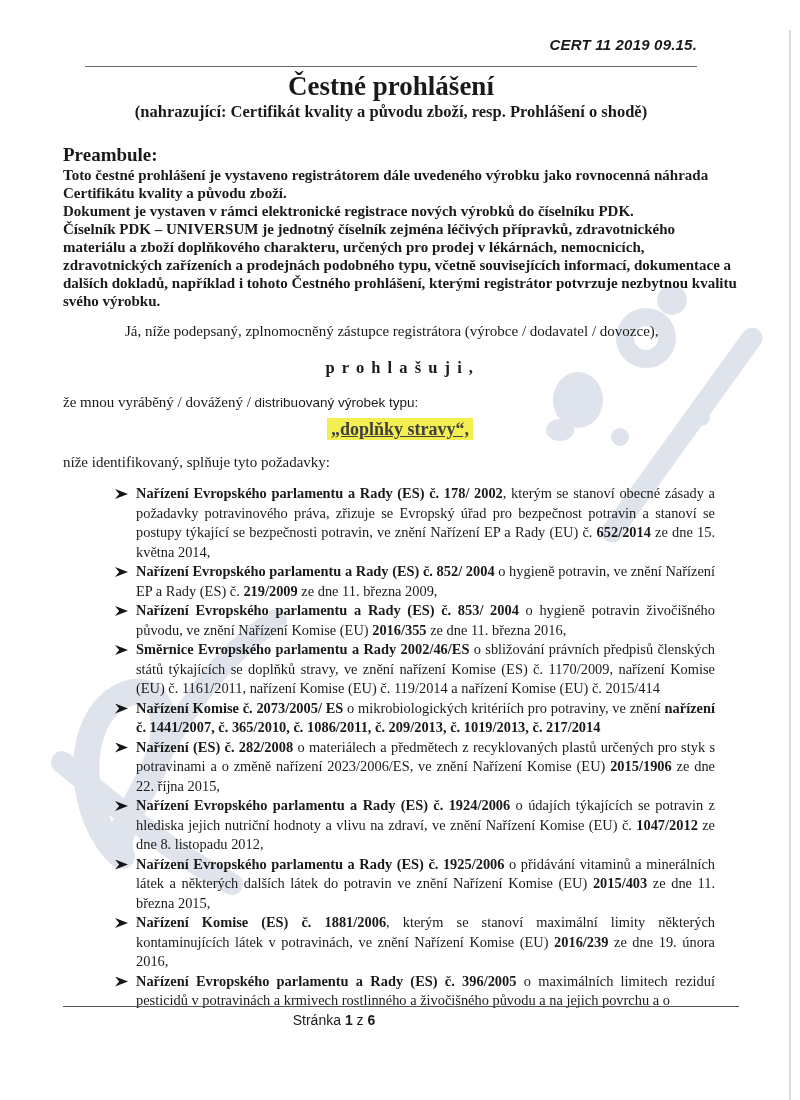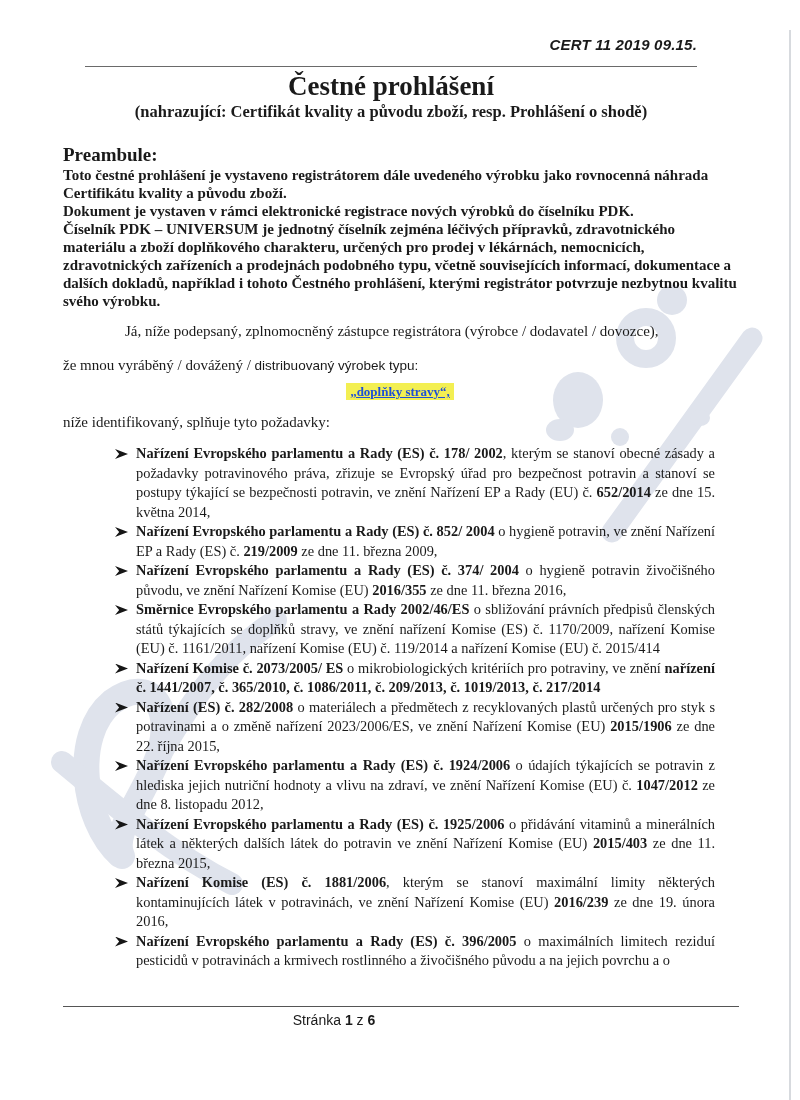--- a/index.html
+++ b/index.html
@@ -15,21 +15,21 @@
   .title-block{margin-left:22px;width:612px;text-align:center;}
   .title{margin:4px 0 0 0;font-size:27px;font-weight:bold;line-height:30px;}
   .subtitle{font-size:16.5px;font-weight:bold;line-height:21px;}
   .preamble-heading{margin-top:22px;font-size:19px;font-weight:bold;}
   .preamble{font-size:15px;font-weight:bold;line-height:18px;width:676px;}
   .intro{margin:12px 0 0 0;font-size:15px;text-indent:62px;line-height:19px;}
   .declare{margin-top:17px;text-align:center;font-size:16.5px;font-weight:bold;letter-spacing:1.5px;}
   .product-line{margin:15px 0 0 0;font-size:15px;line-height:19px;}
   .product-line .sans{font-family:"Liberation Sans",sans-serif;font-size:13.5px;margin-top:48px;}
   .highlight-wrap{margin-top:7px;text-align:center;}
-  .highlight{background:#f3ef52;color:#1d4ed8;font-weight:bold;font-size:13px;
+  .highlight{background:#f3ef52;color:#404040;font-weight:bold;font-size:18px;
              text-decoration:underline;padding:1px 4px;}
   .reqs{margin:13px 0 0 0;font-size:15px;line-height:19px;}
   .items{list-style:none;margin:12px 12px 0 0;padding:0 0 0 52px;width:600px;}
   .items li{position:relative;padding-left:21px;font-size:14.4px;line-height:19.5px;
             text-align:justify;}
   .items .arrow{position:absolute;left:0;top:5px;width:13px;height:10px;background:#161616;
                 clip-path:polygon(0 0,100% 50%,0 100%,32% 50%);}
   .items b, .preamble b{font-weight:bold;}
   .footer-rule{position:absolute;left:63px;top:1006px;width:676px;border-top:1.5px solid #555;z-index:1;}
   .footer{position:absolute;left:0;top:1012px;width:668px;text-align:center;z-index:1;
@@ -74,36 +74,37 @@
     <div class="preamble-heading">Preambule:</div>
 
     <div class="preamble" id="preamble">
         <div>Toto čestné prohlášení je vystaveno registrátorem dále uvedeného výrobku jako rovnocenná náhrada Certifikátu kvality a původu zboží.</div>
         <div>Dokument je vystaven v rámci elektronické registrace nových výrobků do číselníku PDK.</div>
         <div>Číselník PDK – UNIVERSUM je jednotný číselník zejména léčivých přípravků, zdravotnického materiálu a zboží doplňkového charakteru, určených pro prodej v lékárnách, nemocnicích, zdravotnických zařízeních a prodejnách podobného typu, včetně souvisejících informací, dokumentace a dalších dokladů, například i tohoto Čestného prohlášení, kterými registrátor potvrzuje nezbytnou kvalitu svého výrobku.</div>
       </div>
 
     <p class="intro">Já, níže podepsaný, zplnomocněný zástupce registrátora (výrobce / dodavatel / dovozce),</p>
 
+    <div class="declare">p r o h l a š u j i ,</div>
 
     <p class="product-line">
       <span>že mnou vyráběný / dovážený  /</span>
       <span class="sans">distribuovaný výrobek typu:</span>
     </p>
 
     <div class="highlight-wrap">
       <span class="highlight">„doplňky stravy“,</span>
     </div>
 
     <p class="reqs">níže identifikovaný, splňuje tyto požadavky:</p>
 
     <ul class="items" id="items">
         <li><span class="arrow"></span><b>Nařízení Evropského parlamentu a Rady (ES) č. 178/ 2002</b><span>, kterým se stanoví obecné zásady a požadavky potravinového práva, zřizuje se Evropský úřad pro bezpečnost potravin a stanoví se postupy týkající se bezpečnosti potravin, ve znění Nařízení EP a Rady (EU) č. </span><b>652/2014</b><span> ze dne 15. května 2014,</span></li>
         <li><span class="arrow"></span><b>Nařízení Evropského parlamentu a Rady (ES) č. 852/ 2004</b><span> o hygieně potravin, ve znění Nařízení EP a Rady (ES) č. </span><b>219/2009</b><span> ze dne 11. března 2009,</span></li>
-        <li><span class="arrow"></span><b>Nařízení Evropského parlamentu a Rady (ES) č. 374/ 2004</b><span> o hygieně potravin živočišného původu, ve znění Nařízení Komise (EU) </span><b>2016/355</b><span> ze dne 11. března 2016,</span></li>
+        <li><span class="arrow"></span><b>Nařízení Evropského parlamentu a Rady (ES) č. 853/ 2004</b><span> o hygieně potravin živočišného původu, ve znění Nařízení Komise (EU) </span><b>2016/355</b><span> ze dne 11. března 2016,</span></li>
         <li><span class="arrow"></span><b>Směrnice Evropského parlamentu a Rady 2002/46/ES</b><span> o sbližování právních předpisů členských států týkajících se doplňků stravy, ve znění nařízení Komise (ES) č. 1170/2009, nařízení Komise (EU) č. 1161/2011, nařízení Komise (EU) č. 119/2014 a nařízení Komise (EU) č. 2015/414</span></li>
         <li><span class="arrow"></span><b>Nařízení Komise č. 2073/2005/ ES</b><span> o mikrobiologických kritériích pro potraviny, ve znění </span><b>nařízení č. 1441/2007, č. 365/2010, č. 1086/2011, č. 209/2013, č. 1019/2013, č. 217/2014</b></li>
         <li><span class="arrow"></span><b>Nařízení (ES) č. 282/2008</b><span> o materiálech a předmětech z recyklovaných plastů určených pro styk s potravinami a o změně nařízení 2023/2006/ES, ve znění Nařízení Komise (EU) </span><b>2015/1906</b><span> ze dne 22. října 2015,</span></li>
         <li><span class="arrow"></span><b>Nařízení Evropského parlamentu a Rady (ES) č. 1924/2006</b><span> o údajích týkajících se potravin z hlediska jejich nutriční hodnoty a vlivu na zdraví, ve znění Nařízení Komise (EU) č. </span><b>1047/2012</b><span> ze dne 8. listopadu 2012,</span></li>
         <li><span class="arrow"></span><b>Nařízení Evropského parlamentu a Rady (ES) č. 1925/2006</b><span> o přidávání vitaminů a minerálních látek a některých dalších látek do potravin ve znění Nařízení Komise (EU) </span><b>2015/403</b><span> ze dne 11. března 2015,</span></li>
         <li><span class="arrow"></span><b>Nařízení Komise (ES) č. 1881/2006</b><span>, kterým se stanoví maximální limity některých kontaminujících látek v potravinách, ve znění Nařízení Komise (EU) </span><b>2016/239</b><span> ze dne 19. února 2016,</span></li>
         <li><span class="arrow"></span><b>Nařízení Evropského parlamentu a Rady (ES) č. 396/2005</b><span> o maximálních limitech reziduí pesticidů v potravinách a krmivech rostlinného a živočišného původu a na jejich povrchu a o</span></li>
       </ul>
   </div>
 

